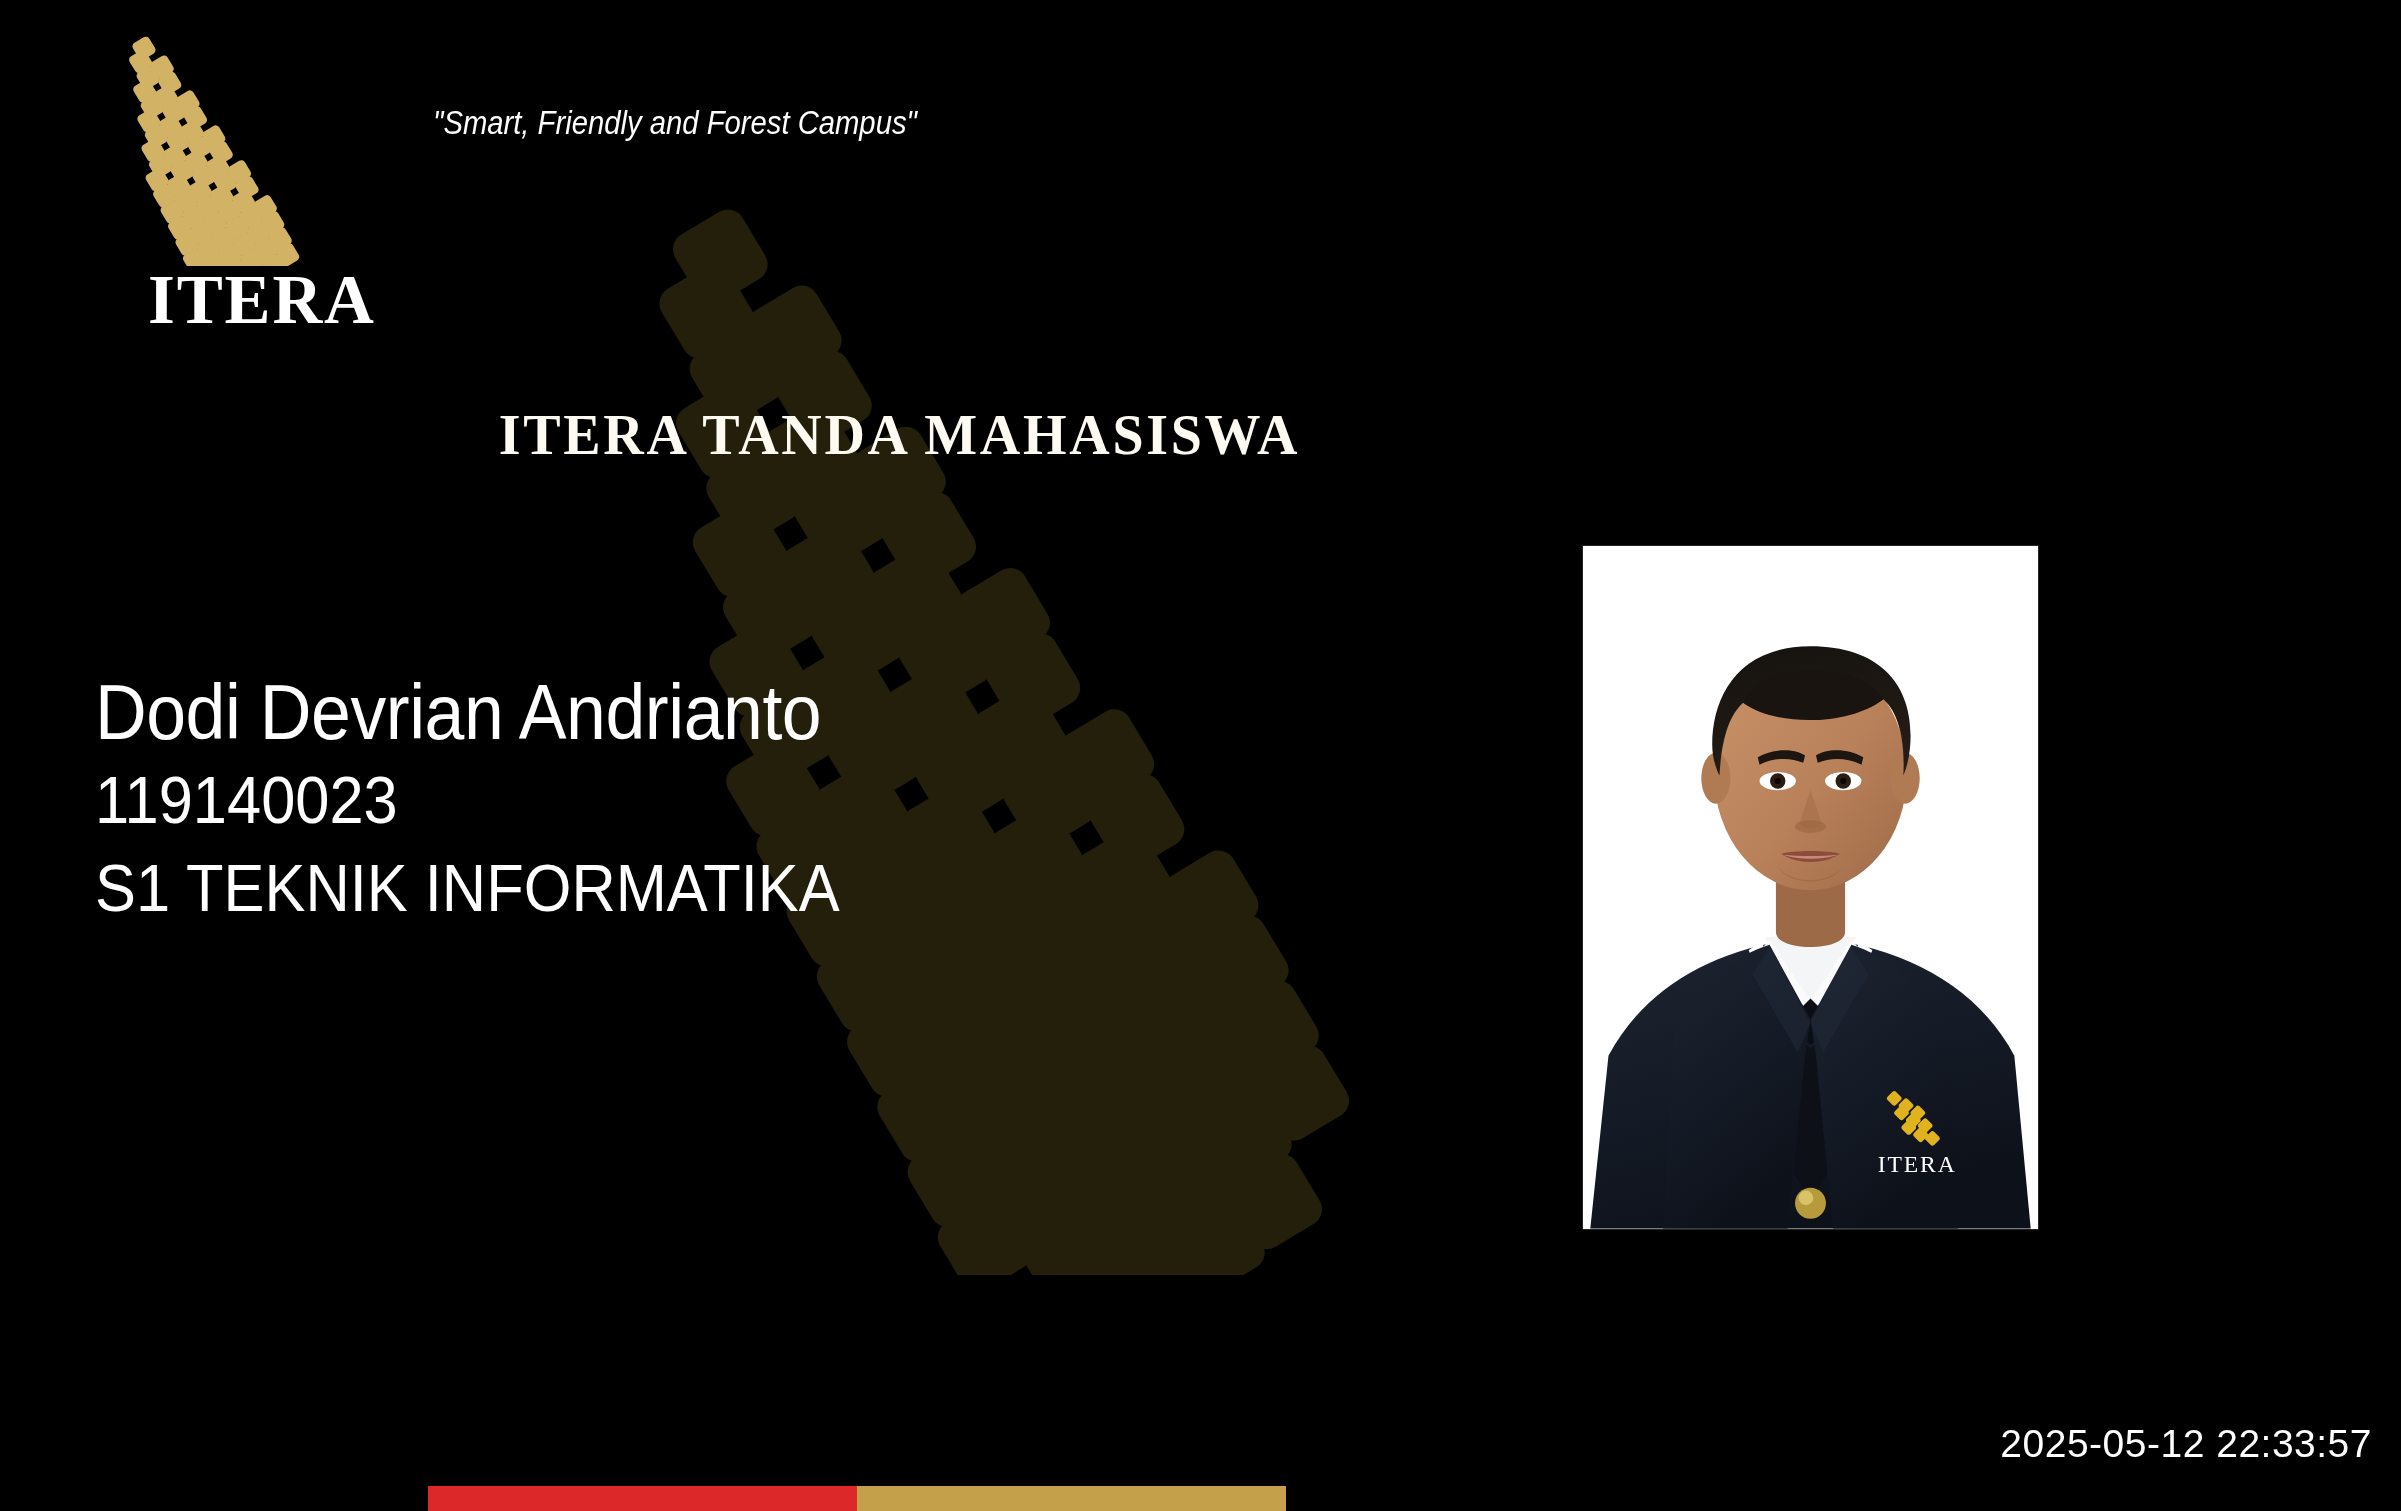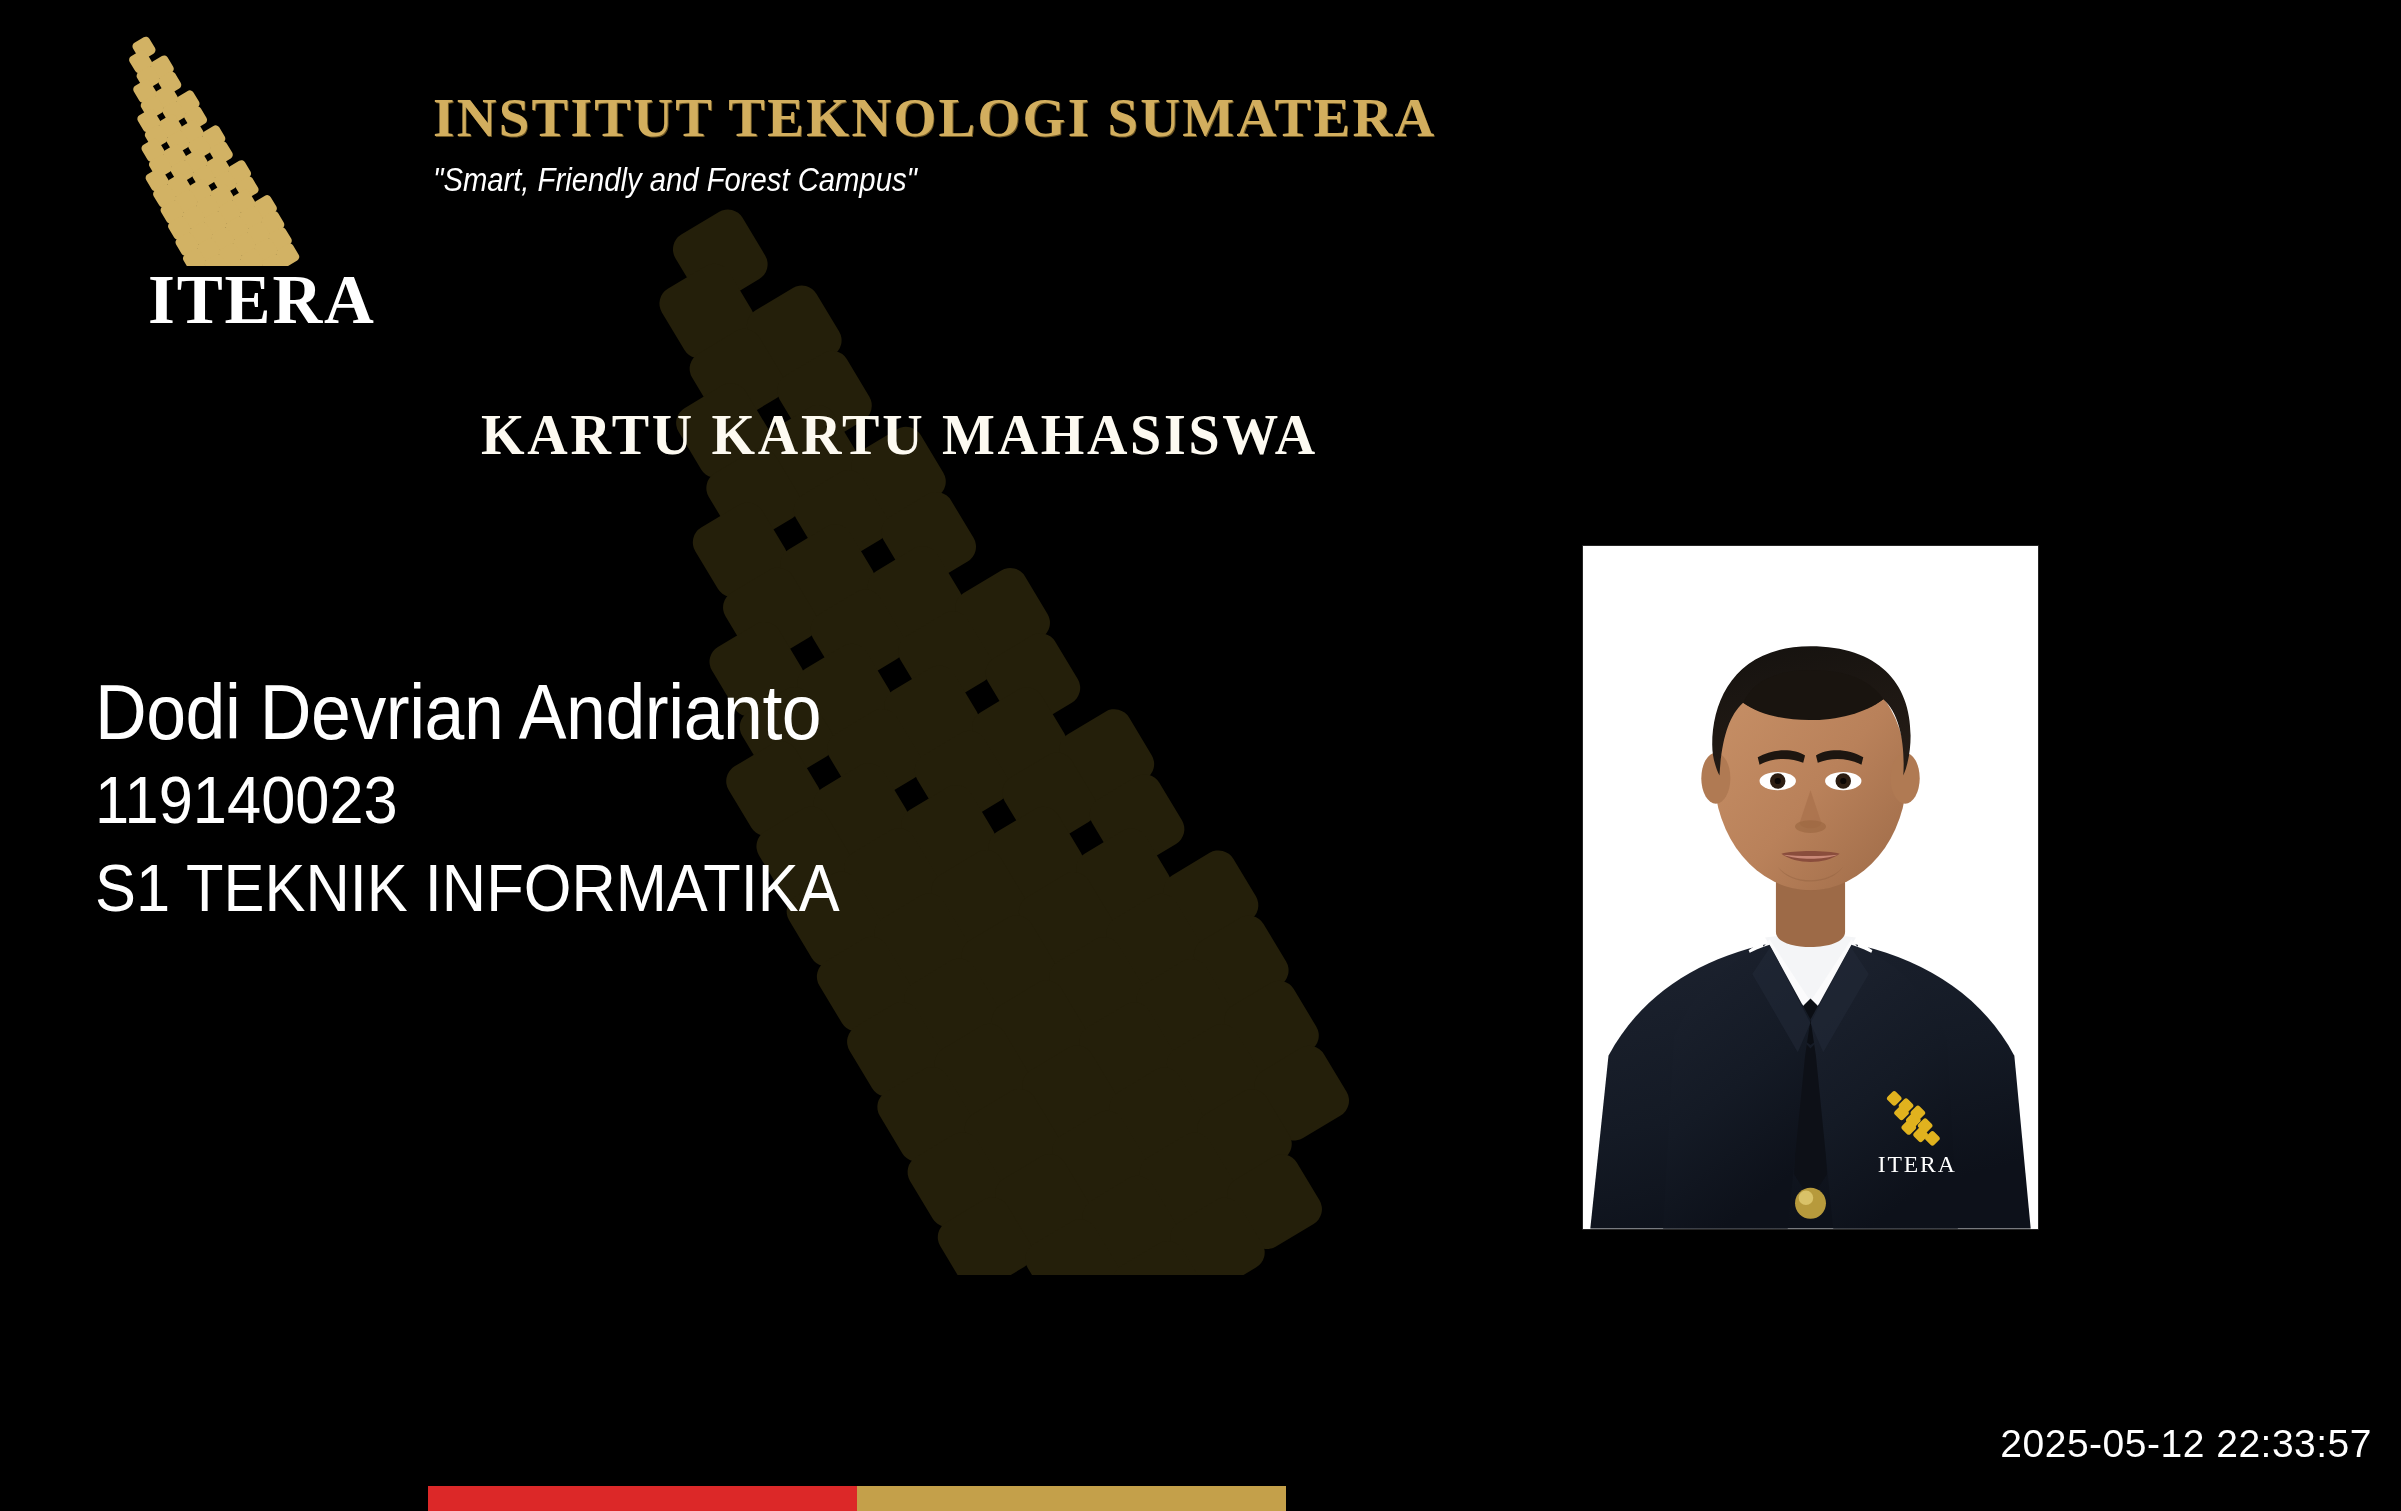--- a/index.html
+++ b/index.html
@@ -326,25 +326,24 @@
           <rect x="159.25" y="243.04" width="21" height="21" rx="4.62" fill="#D2B264" transform="rotate(45 169.75 253.54)"></rect>
           <rect x="183.75" y="243.04" width="21" height="21" rx="4.62" fill="#D2B264" transform="rotate(45 194.25 253.54)"></rect>
           <rect x="208.25" y="258.23" width="21" height="21" rx="4.62" fill="#D62B1F" transform="rotate(45 218.75 268.73)"></rect>
         </g>
       </g>
   </svg>
   <div id="logo-wordmark">ITERA</div>
 </div>
 
 <div id="header-text">
-  <div id="institute-name">INSTITUT TEKNOLOGI SUMATERA</div>
   <div id="tagline">"Smart, Friendly and Forest Campus"</div>
 </div>
 
-<div id="card-title">KARTU KARTU MAHASISWA</div>
+<div id="card-title">ITERA TANDA MAHASISWA</div>
 
 <div id="student-details">
   <div class="detail-line" id="student-name">Dodi Devrian Andrianto</div>
   <div class="detail-line" id="student-nim">119140023</div>
   <div class="detail-line" id="student-program">S1 TEKNIK INFORMATIKA</div>
 </div>
 
 <div id="student-photo">
   <svg id="photo-canvas" viewBox="0 0 500 750" xmlns="http://www.w3.org/2000/svg" aria-hidden="true">
     <defs>

